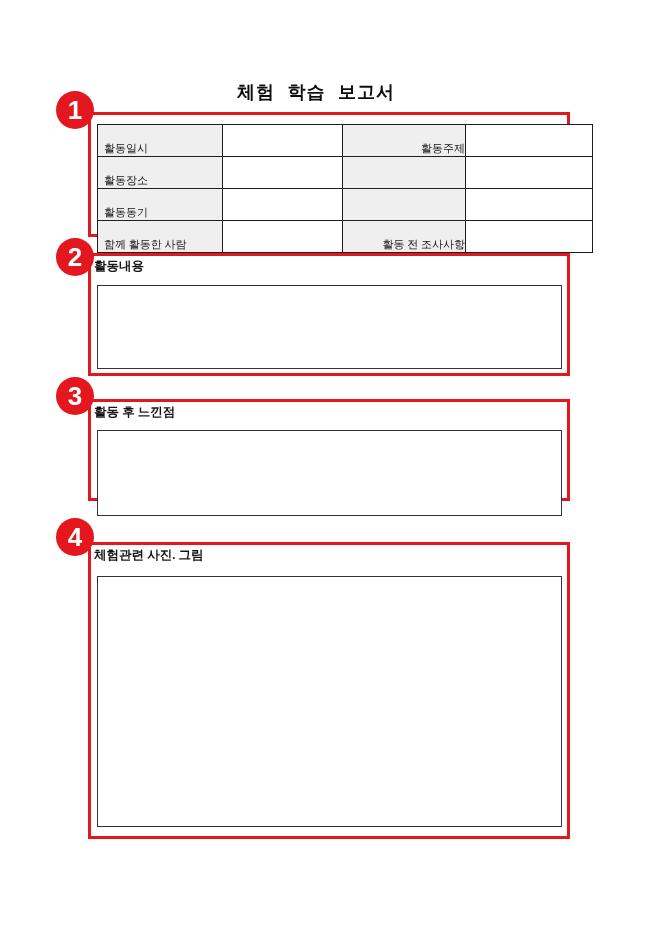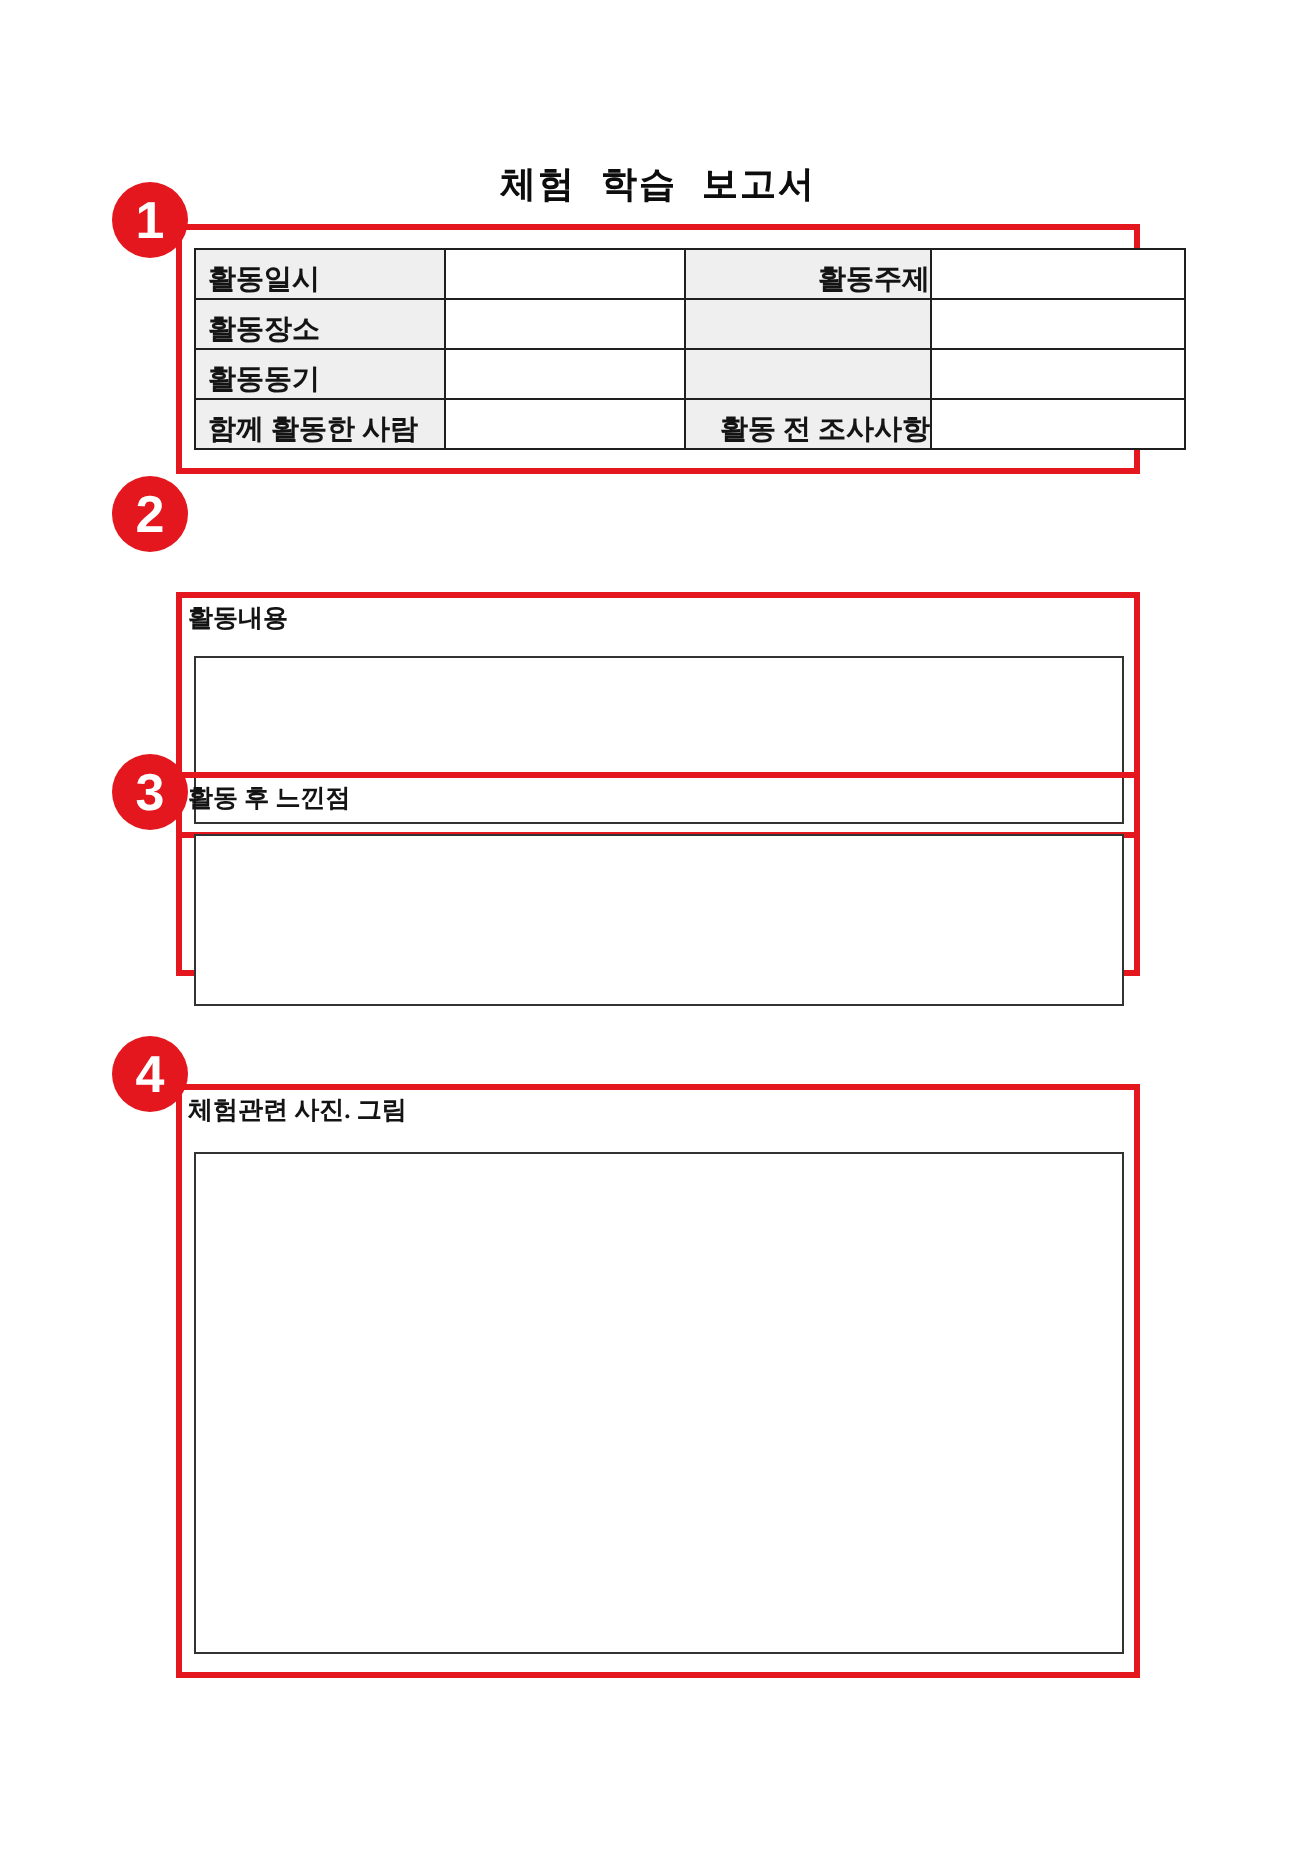--- a/index.html
+++ b/index.html
@@ -2,49 +2,49 @@
 <html><head>
 <meta charset="utf-8">
 <style>
   html,body{margin:0;padding:0;background:#ffffff;}
   .page{
     position:relative;width:658px;height:930px;background:#ffffff;
     overflow:hidden;
     font-family:"Liberation Serif","DejaVu Serif",serif;color:#111;
   }
   .doc-title{
-    position:absolute;left:88px;top:80px;width:482px;height:26px;
+    position:absolute;left:75px;top:80px;width:482px;height:26px;
     text-align:center;font-size:18px;font-weight:bold;letter-spacing:1px;
     word-spacing:7px;color:#0d0d0d;
   }
   .red-box{
     position:absolute;left:88px;width:482px;
     border:3px solid #e3171d;box-sizing:border-box;background:transparent;
   }
   .box1{top:112px;height:125px;}
-  .box2{top:253px;height:123px;margin-top:43px;}
-  .box3{top:386px;height:102px;}
+  .box2{top:253px;height:123px;}
+  .box3{top:399px;height:102px;}
   .box4{top:532px;height:297px;margin-top:10px;}
   .badge{
     position:absolute;left:56px;width:38px;height:38px;border-radius:50%;
     background:#e3171d;color:#ffffff;z-index:5;
     font-family:"Liberation Sans","DejaVu Sans",sans-serif;
     font-weight:bold;font-size:26px;line-height:38px;text-align:center;
   }
   .badge1{top:91px;}
   .badge2{top:238px;}
   .badge3{top:377px;}
   .badge4{top:518px;}
   .info-table{
     position:absolute;left:6px;top:9px;width:467px;height:101px;
     border-collapse:collapse;table-layout:fixed;
   }
   .info-table td{
-    border:1px solid #1f1f1f;font-size:14px;font-weight:bold;
-    padding:5px 0 0 6px;vertical-align:middle;color:#141414;
+    border:1px solid #1f1f1f;font-size:11px;font-weight:normal;
+    padding:16px 0 0 6px;vertical-align:middle;color:#141414;
     overflow:hidden;white-space:nowrap;
   }
   .info-table td.hdr{background:#efefef;}
   .info-table td.inp{background:#ffffff;}
   .col-a{width:118px;}.col-b{width:113px;}.col-c{width:116px;text-align:right;}.col-d{width:120px;}
   .section-label{
     position:absolute;left:3px;top:2px;font-size:12.5px;font-weight:bold;
     color:#141414;white-space:nowrap;
   }
   .content-box{

